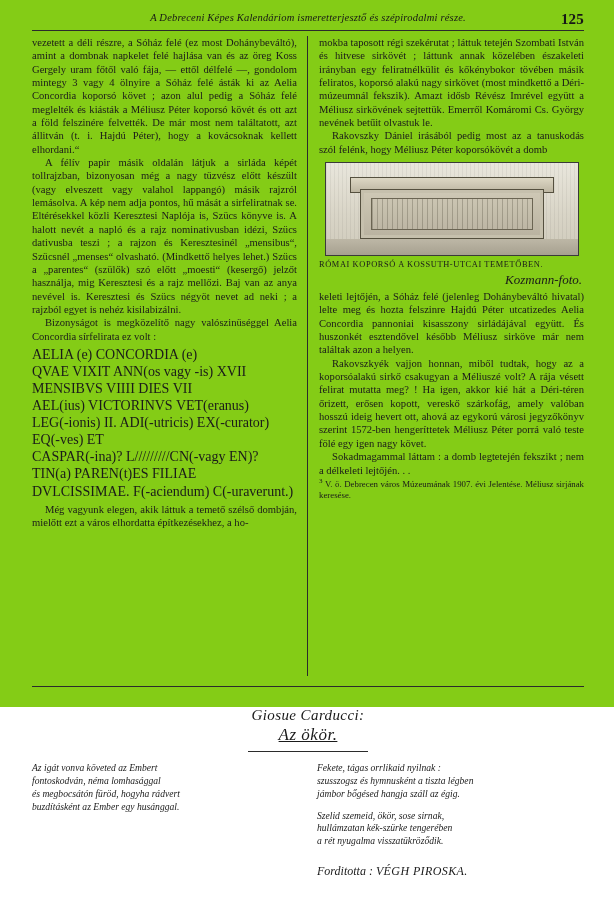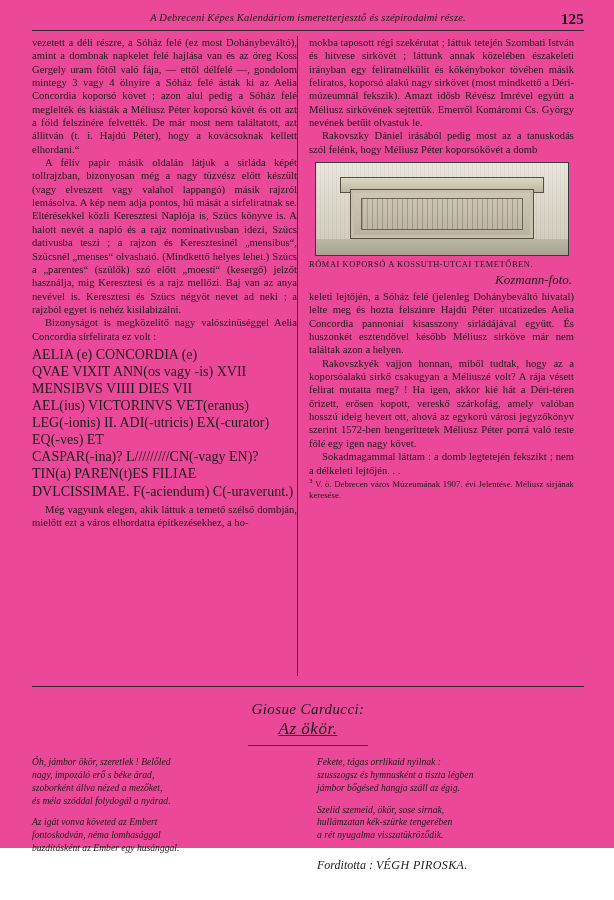--- a/index.html
+++ b/index.html
@@ -10,23 +10,23 @@
   body {
     width: 614px;
     height: 900px;
     font-family: "Liberation Serif", serif;
     color: #1a1a1a;
     overflow: hidden;
   }
   .page {
     position: relative;
     width: 614px;
-    height: 848px;
+    height: 707px;
     box-sizing: border-box;
-    background: #ec4899;
+    background: #84cc16;
   }
   .page-inner {
     position: absolute;
     left: 32px;
     top: 12px;
     width: 552px;
     height: 872px;
   }
   
   .running-head {
@@ -60,21 +60,21 @@
     gap: 0px;
     height: 640px;
   }
   .col {
     width: 265px;
     font-size: 10.6px;
     line-height: 1.26;
     text-align: justify;
     hyphens: auto;
   }
-  .col.left { border-right: 1px solid #2b2b2b; }
+  .col.left { padding-right: 10px; border-right: 1px solid #2b2b2b; }
   .col.right { padding-left: 11px; }
   p.para {
     margin: 0 0 0 0;
     text-indent: 13px;
   }
   p.para.noindent { text-indent: 0; }
   
   .inscription {
     margin: 3px 0 3px 0;
     font-size: 14px;
@@ -148,21 +148,21 @@
     font-size: 8.8px;
     line-height: 1.22;
     text-align: justify;
     text-indent: 0;
   }
   .sup { font-size: 7px; vertical-align: super; }
   
   .poem-section {
     margin-top: 10px;
     border-top: 1px solid #2b2b2b;
-    padding-top: 14px;
+    padding-top: 20px;
   }
   .author {
     text-align: center;
     font-style: italic;
     font-size: 15px;
     letter-spacing: .4px;
   }
   .poem-title {
     text-align: center;
     font-style: italic;
@@ -257,28 +257,23 @@
     </div>
 
     <div class="poem-section">
       <div class="author">Giosue Carducci:</div>
       <div class="poem-title">Az ökör.</div>
       <div class="poem-rule"></div>
 
       <div class="poem-cols">
         <div class="poem-col">
           <div class="stanza">
-            <div>Óh, jámbor ökör, szeretlek ! Belőled</div>
-            <div>nagy, impozáló erő s béke árad,</div>
-            <div>szoborként állva nézed a mezőket,</div>
-            <div>és méla szóddal folydogál a nyárad.</div>
-          </div>
-          <div class="stanza">
             <div>Az igát vonva követed az Embert</div>
             <div>fontoskodván, néma lomhasággal</div>
+            <div>és megbocsátón füröd, hogyha rádvert</div>
             <div>buzdításként az Ember egy husánggal.</div>
           </div>
         </div>
 
         <div class="poem-col">
           <div class="stanza">
             <div>Fekete, tágas orrlikaid nyilnak :</div>
             <div>szusszogsz és hymnusként a tiszta légben</div>
             <div>jámbor bőgésed hangja száll az égig.</div>
           </div>

